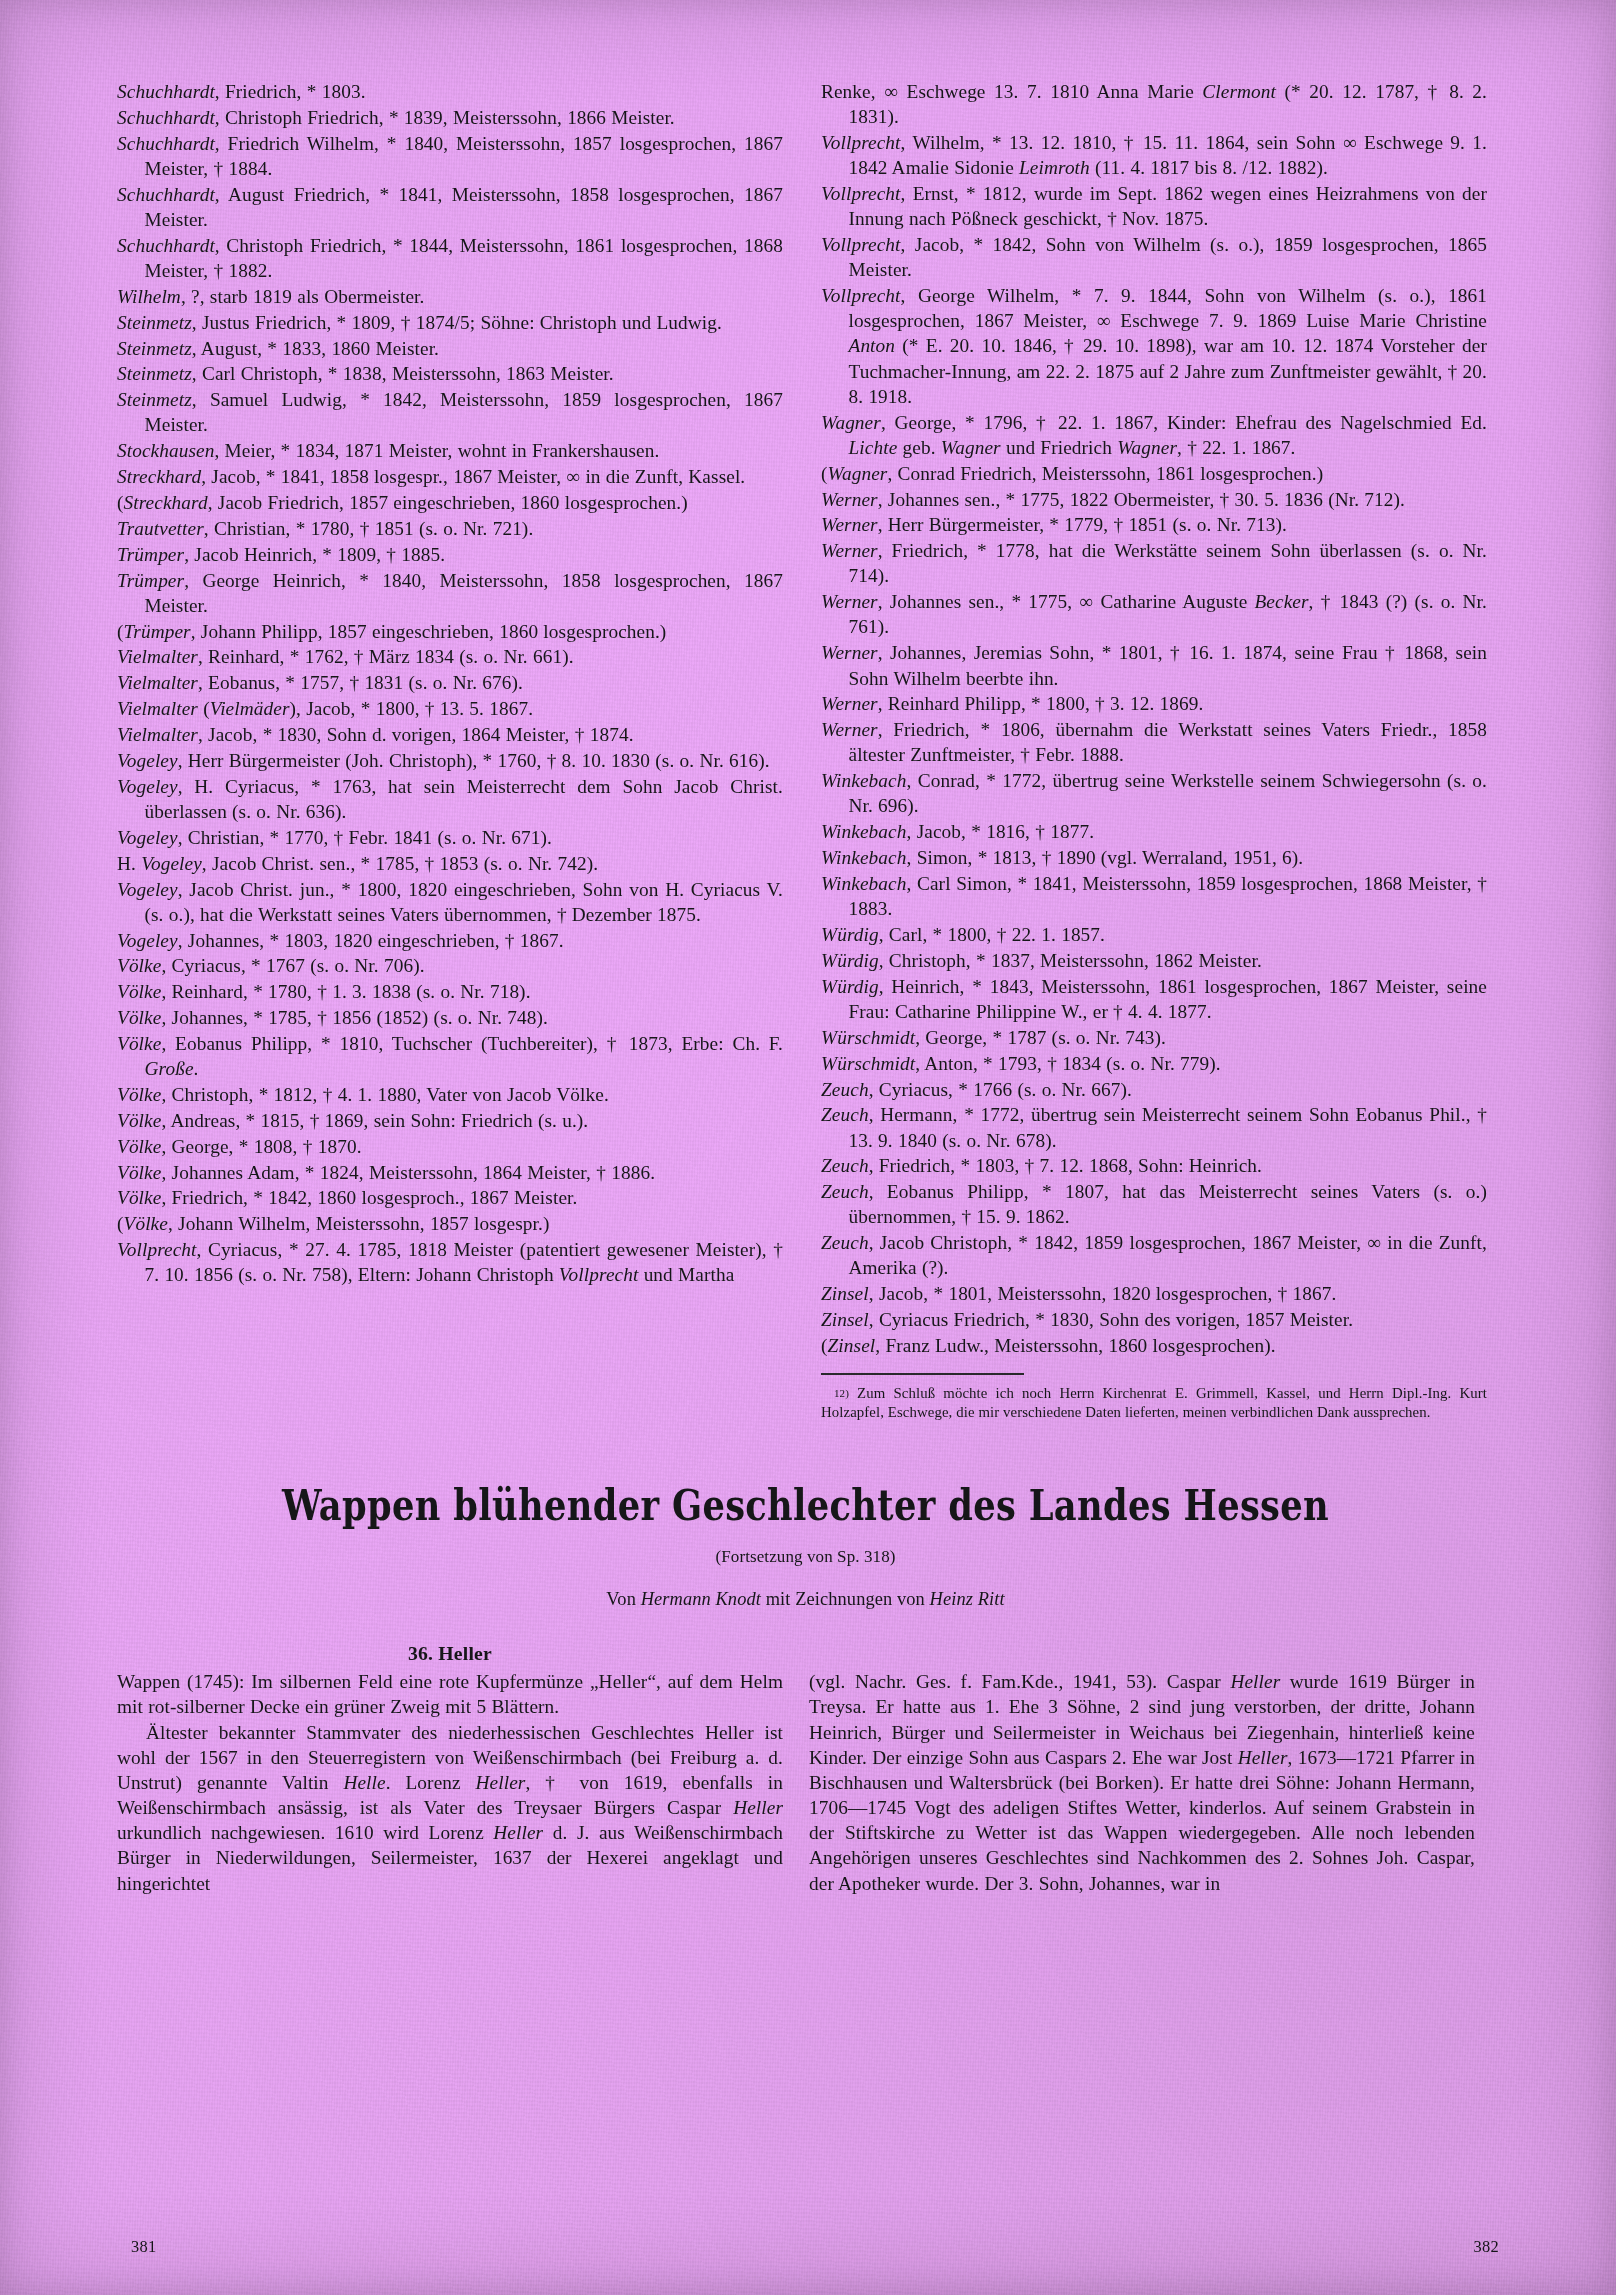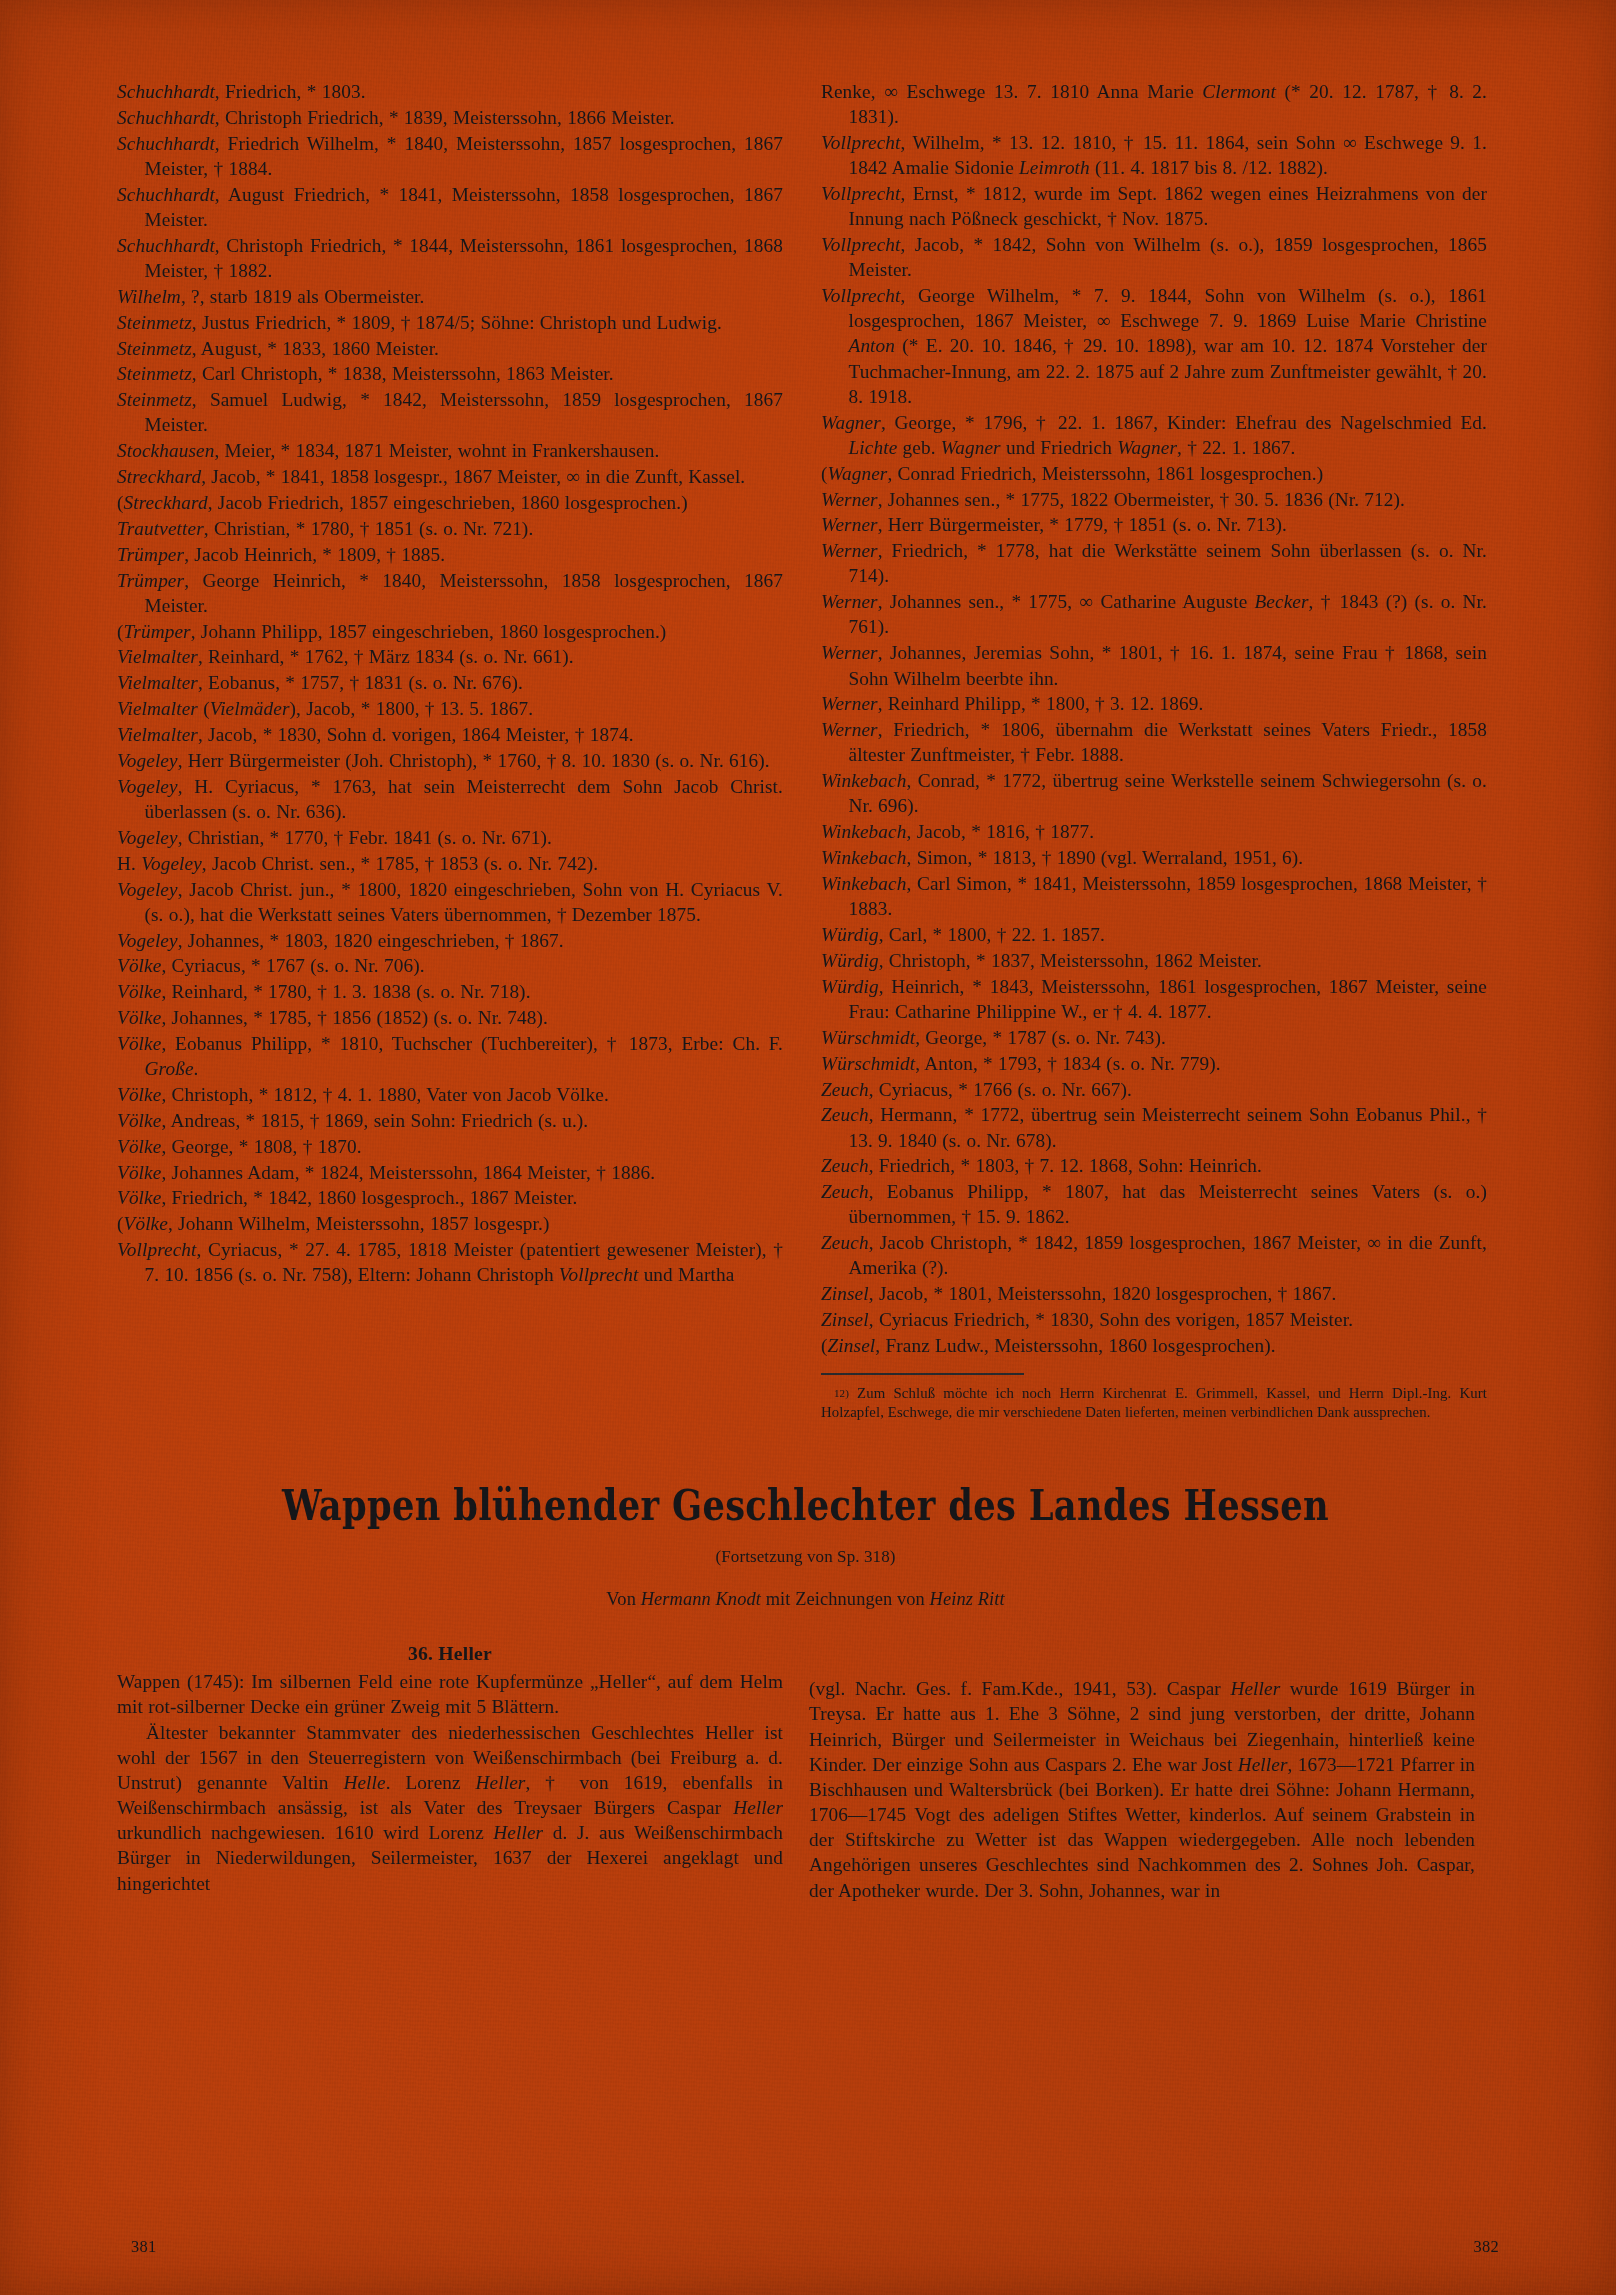--- a/index.html
+++ b/index.html
@@ -4,21 +4,21 @@
 <style>
   html, body {
     margin: 0;
     padding: 0;
     background: #8d8d8d;
   }
   .page {
     position: relative;
     width: 1616px;
     height: 2295px;
-    background: #c2410c;
+    background: #f0abfc;
     overflow: hidden;
     font-family: "Liberation Serif", "DejaVu Serif", serif;
     color: #17171a;
   }
   
   .grain {
     position: absolute;
     inset: 0;
     pointer-events: none;
     background:
@@ -105,22 +105,22 @@
     font-size: 18.4px;
     margin-top: 22px;
     letter-spacing: 0.1px;
   }
   .article-by i { font-style: italic; }
 
   
   .body-cols {
     display: flex;
     gap: 26px;
-    margin-top: 32px;
-    align-items: flex-start;
+    margin-top: 25px;
+    align-items: flex-end;
   }
   .body-col { width: 666px; }
 
   .sec-title {
     text-align: center;
     font-weight: 700;
     font-size: 19.7px;
     margin: 0 0 3.9px 0;
     letter-spacing: 0.2px;
   }

